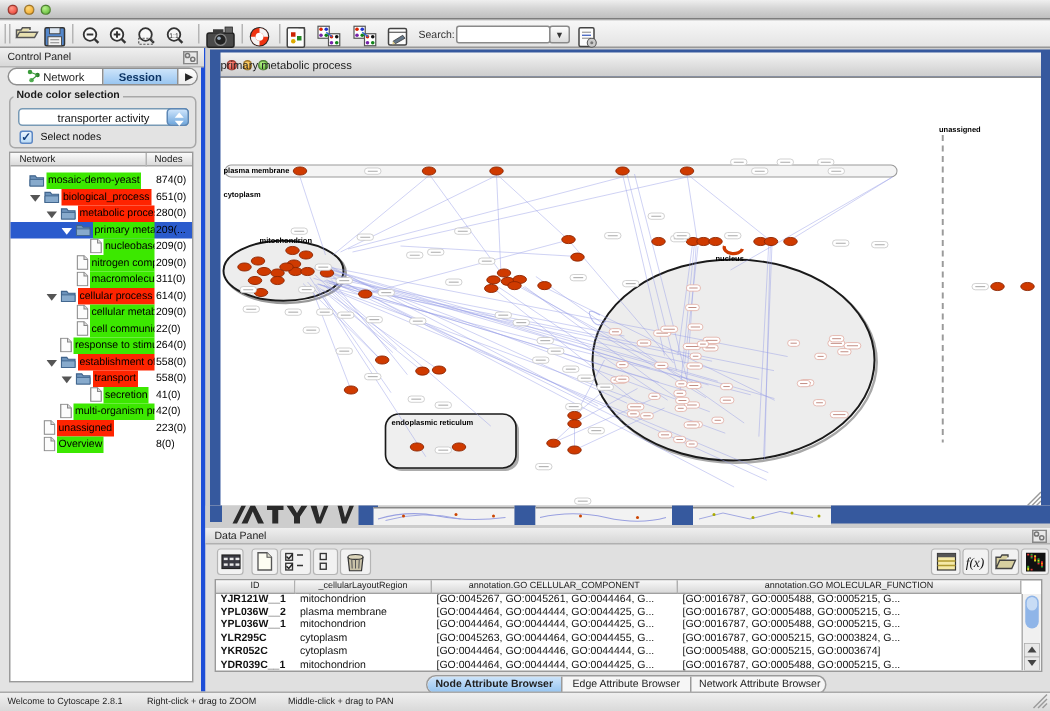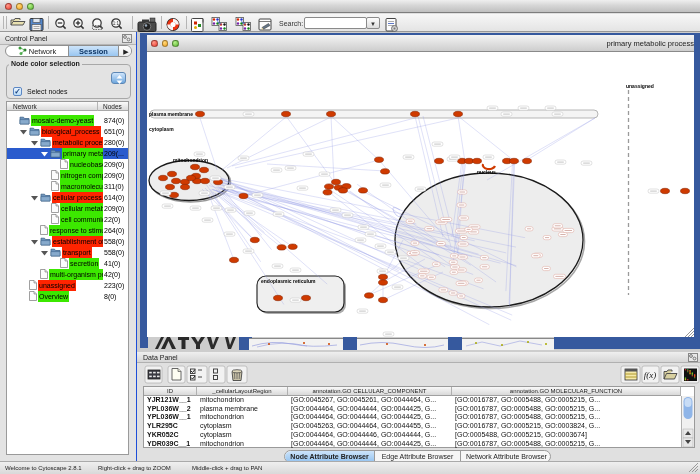--- a/index.html
+++ b/index.html
@@ -8,21 +8,21 @@
 #titlebar{left:0;top:0;width:700px;height:13px;background:linear-gradient(#efefef,#d6d6d6 45%,#bfbfbf);border-bottom:1px solid #7d7d7d}
 .tl{position:absolute;top:3px;width:7px;height:7px;border-radius:50%;border:1px solid rgba(0,0,0,.35)}
 #titlebar .t{position:absolute;left:0;right:0;top:2px;text-align:center;font-size:7.5px;font-weight:bold;color:#222}
 
 #toolbar{left:0;top:14px;width:700px;height:18px;background:linear-gradient(#f7f7f7,#e4e4e4);border-bottom:1px solid #989898}
 #toolbar .sep{position:absolute;top:2px;height:13px;width:1px;background:#b5b5b5}
 #searchlbl{position:absolute;left:279px;top:6px;font-size:7px;color:#333}
 #searchbox{position:absolute;left:304px;top:3px;width:63px;height:12px;background:#fff;border:1px solid #8a8a8a;border-radius:2px}
 #searchbtn{position:absolute;left:366px;top:3px;width:14px;height:12px;background:linear-gradient(#fdfdfd,#dcdcdc);border:1px solid #8a8a8a;border-radius:2px;font-size:6px;text-align:center;line-height:12px;color:#333}
 
-#cp{left:0;top:32px;width:137px;height:429px;background:#e3e3e3;border-right:1px solid #1d4ed8}
+#cp{left:0;top:32px;width:137px;height:429px;background:#e3e3e3;border-right:3px solid #1d4ed8}
 #cphead{position:absolute;left:0;top:0;width:136px;height:13px;background:linear-gradient(#f0f0f0,#d8d8d8);border-bottom:1px solid #b5b5b5}
 #cphead span{position:absolute;left:5px;top:3px;font-size:7px;color:#222}
 #tabs{position:absolute;left:5px;top:13px;width:127px;height:12px;background:#fff;border:1px solid #8f8f8f;border-radius:7px;overflow:hidden}
 #tabs .net{position:absolute;left:0;top:0;width:62px;height:12px;font-size:7.5px;text-align:center;line-height:12px;color:#222}
 #tabs .mos{position:absolute;left:62px;top:0;width:50px;height:12px;background:linear-gradient(#cde4fa,#8fc0ef);border-left:1px solid #8f8f8f;font-size:7.5px;font-weight:bold;text-align:center;line-height:12px;color:#0c3464}
 #tabs .arr{position:absolute;left:112px;top:0;width:15px;height:12px;border-left:1px solid #8f8f8f;background:linear-gradient(#fefefe,#e8e8e8);text-align:center;font-size:7px;line-height:12px;color:#222}
 #grp{position:absolute;left:6px;top:32px;width:125px;height:35px;border:1px solid #a8a8a8;border-radius:4px}
 #grplbl{position:absolute;left:9px;top:28px;font-size:7px;font-weight:bold;color:#1a1a1a;background:#e3e3e3;padding:0 2px}
 #combo{position:absolute;left:12px;top:40px;width:114px;height:12px;background:#fff;border:1px solid #789ab5;border-radius:3px;font-size:7.5px;text-align:center;line-height:11px;color:#111}
 #combobtn{position:absolute;left:111px;top:40px;width:15px;height:12px;background:linear-gradient(#cfe5fc,#6fa7dd);border:1px solid #5d87b5;border-radius:3px}
@@ -37,21 +37,21 @@
 .trow{position:absolute;left:0;width:121px;height:11px;font-size:7px;white-space:nowrap}
 .trow .lab{position:absolute;top:0;height:11px;line-height:11px;padding:0 1px;color:#000;overflow:hidden}
 .trow .num{position:absolute;left:97px;top:0;line-height:11px;color:#000;overflow:hidden;max-width:24px;font-size:7px}
 .g{background:#3ce800}
 .r{background:#ff2400}
 .selrow{background:#2a5bcd}
 
 #desk{left:137px;top:32px;width:563px;height:320px;background:#cdcdcd;overflow:hidden}
 #win{position:absolute;left:3px;top:1px;width:560px;height:315px;background:#36599e;border-radius:0}
 #wtitle{position:absolute;left:7px;top:2px;width:547px;height:17px;background:linear-gradient(#f4f4f4,#cdcdcd);border-bottom:1px solid #8a8a8a}
-#wtitle .t{position:absolute;left:0;right:0;top:4px;text-align:right;font-size:7.5px;color:#222}
+#wtitle .t{position:absolute;left:0;right:0;top:4px;text-align:left;font-size:7.5px;color:#222}
 #wcanvas{position:absolute;left:7px;top:19px;width:547px;height:286px;background:#fff}
 #bstrip{position:absolute;left:0;top:305px;width:563px;height:15px;background:#c9c9c9}
 
 #dp{left:137px;top:352px;width:563px;height:109px;background:#e0e0e0}
 #dphead{position:absolute;left:0;top:0;width:563px;height:11px;background:linear-gradient(#efefef,#d6d6d6);border-bottom:1px solid #b0b0b0}
 #dphead span{position:absolute;left:6px;top:2px;font-size:7px;color:#222}
 #dptable{position:absolute;left:6px;top:34px;width:552px;height:62px;background:#fff;border:1px solid #9a9a9a}
 .dh{position:absolute;top:0;height:9px;background:linear-gradient(#f8f8f8,#d9d9d9);border-right:1px solid #b0b0b0;border-bottom:1px solid #a0a0a0;font-size:6px;text-align:center;line-height:9px;color:#222;overflow:hidden}
 .dr{position:absolute;height:8.7px;font-size:7px;line-height:8.7px;white-space:nowrap;overflow:hidden;color:#111}
 .did{font-weight:bold}
@@ -165,20 +165,21 @@
           <circle cx="7" cy="4" r="1.5" fill="#2a7c2a"></circle>
           <circle cx="3" cy="7.5" r="1.5" fill="#55b055"></circle>
           <line x1="2" y1="2" x2="7" y2="4" stroke="#3a9c3a" stroke-width=".7"></line>
           <line x1="7" y1="4" x2="3" y2="7.5" stroke="#3a9c3a" stroke-width=".7"></line>
         </svg> Network</div>
   <div class="mos">Session</div>
   <div class="arr">▶</div>
  </div>
  <div id="grp"></div>
     <div id="grplbl">Node color selection</div>
+ <div id="combo">transporter activity</div>
  <div id="combobtn">
       <svg width="9" height="11">
         <path d="M4.5 1 L7.5 4.5 L1.5 4.5 Z" fill="#fff"></path>
         <path d="M4.5 10 L7.5 6.5 L1.5 6.5 Z" fill="#fff"></path>
       </svg>
     </div>
  <div id="chk">✓</div>
     <div id="chklbl">Select nodes</div>
  <div id="list">
   <div id="listhead">

